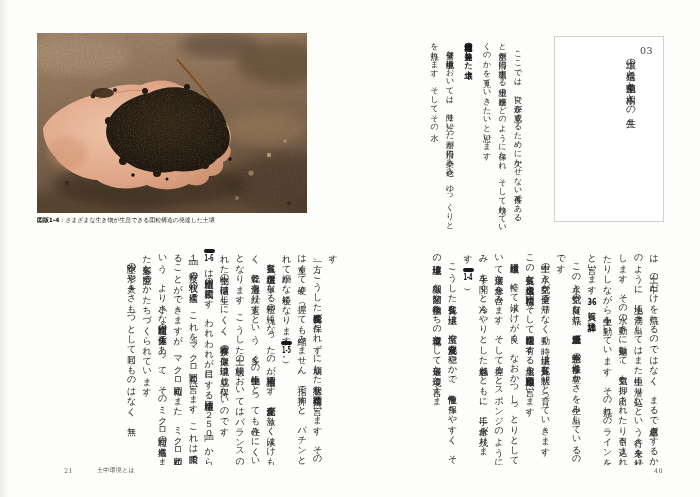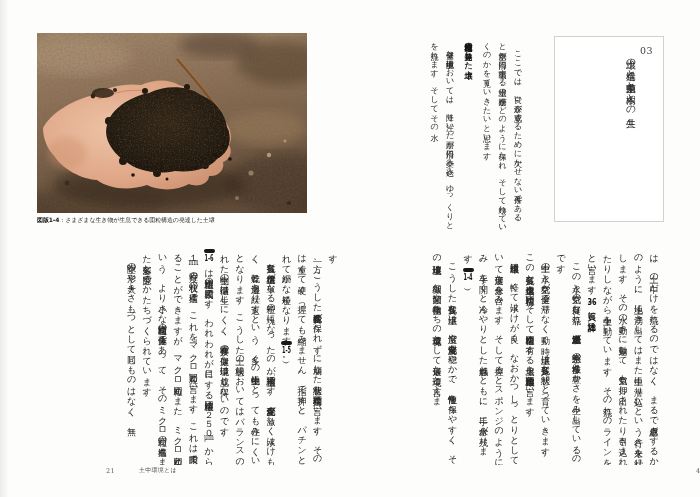--- a/index.html
+++ b/index.html
@@ -56,21 +56,21 @@
   }
   .chapter-title{
     position:absolute;top:14px;right:26px;
     writing-mode:vertical-rl;-webkit-writing-mode:vertical-rl;text-orientation:mixed;
     font-size:9.8px;letter-spacing:0.2px;color:#2d2d2d;white-space:nowrap;
   }
 
   
   .folio{
     position:absolute;font-size:6.5px;color:#5a5a5a;letter-spacing:0.3px;
-    display:flex;align-items:flex-end;gap:24px;margin-left:42px;
+    display:flex;align-items:flex-end;gap:24px;
   }
   #folio-left{left:64px;top:466px;}
   #folio-right{left:304px;top:467px;}
   .folio .section{
     font-family:"DejaVu Sans","Liberation Sans",sans-serif;font-size:6px;color:#4e4e4e;
   }
 </style>
 </head>
 <body>
 

